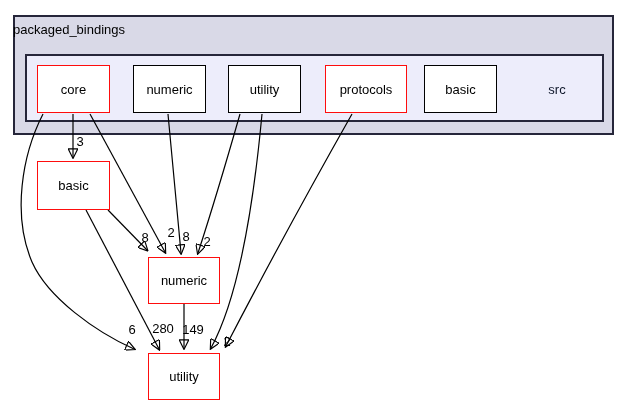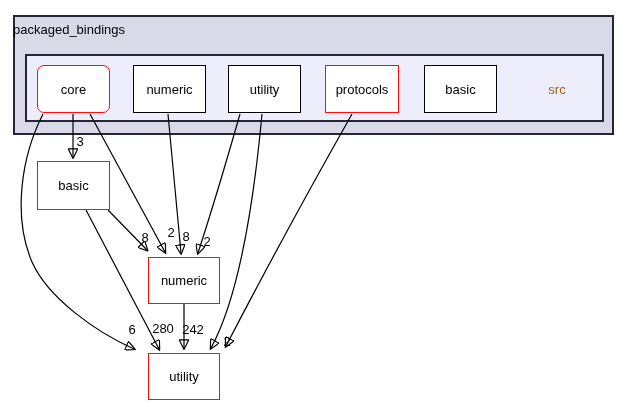--- a/index.html
+++ b/index.html
@@ -18,40 +18,40 @@
   .cluster.inner{
     left:25px;top:54px;width:579px;height:68px;
     background:#ededfb;border:2px solid #26263a;
   }
   .cluster-title{
     position:absolute;left:13px;top:22px;width:601px;
     text-align:left;font-size:13px;color:#000;
   }
   .src-label{
     position:absolute;left:527px;top:82px;width:60px;
-    text-align:center;font-size:13px;color:#a16207;
+    text-align:center;font-size:13px;color:#0f172a;
   }
   .node{
     position:absolute;box-sizing:border-box;
     background:#ffffff;border:1.5px solid #000000;
     display:flex;align-items:center;justify-content:center;
     font-size:13px;color:#000;z-index:3;
   }
   .node.red{border-color:#fe0d0d;}
   .edges{position:absolute;left:0;top:0;z-index:2;}
   .edges path{fill:none;stroke:#000000;stroke-width:1.2;}
   .elabel{
     position:absolute;z-index:4;font-size:13px;color:#000;
     transform:translate(-50%,-50%);white-space:nowrap;
   }
   
-  #n-core    {left:37px; top:65px; width:73px; height:48px;border-radius:7px;}
+  #n-core    {left:37px; top:65px; width:73px; height:48px;}
   #n-numeric1{left:133px;top:65px; width:73px; height:48px;}
   #n-utility1{left:228px;top:65px; width:73px; height:48px;}
-  #n-protocols{left:325px;top:65px;width:74px; height:48px;}
+  #n-protocols{left:325px;top:65px;width:82px; height:48px;}
   #n-basic1  {left:424px;top:65px; width:73px; height:48px;}
   #n-basic2  {left:37px; top:161px;width:73px; height:49px;}
   #n-numeric2{left:148px;top:257px;width:72px; height:47px;}
   #n-utility2{left:148px;top:353px;width:72px; height:47px;}
   
   #el-3  {left:80px; top:141px;}
   #el-2a {left:171px;top:232px;}
   #el-6  {left:132px;top:329px;}
   #el-8a {left:145px;top:237px;}
   #el-620{left:163px;top:328px;}
@@ -98,15 +98,15 @@
   <div class="node red" id="n-numeric2">numeric</div>
   <div class="node red" id="n-utility2">utility</div>
 
   <span class="elabel" id="el-3">3</span>
   <span class="elabel" id="el-2a">2</span>
   <span class="elabel" id="el-6">6</span>
   <span class="elabel" id="el-8a">8</span>
   <span class="elabel" id="el-620">280</span>
   <span class="elabel" id="el-8b">8</span>
   <span class="elabel" id="el-2b">2</span>
-  <span class="elabel" id="el-177">242</span>
+  <span class="elabel" id="el-177">149</span>
   <span class="elabel" id="el-2c">2</span>
 </div>
 
 </body></html>

